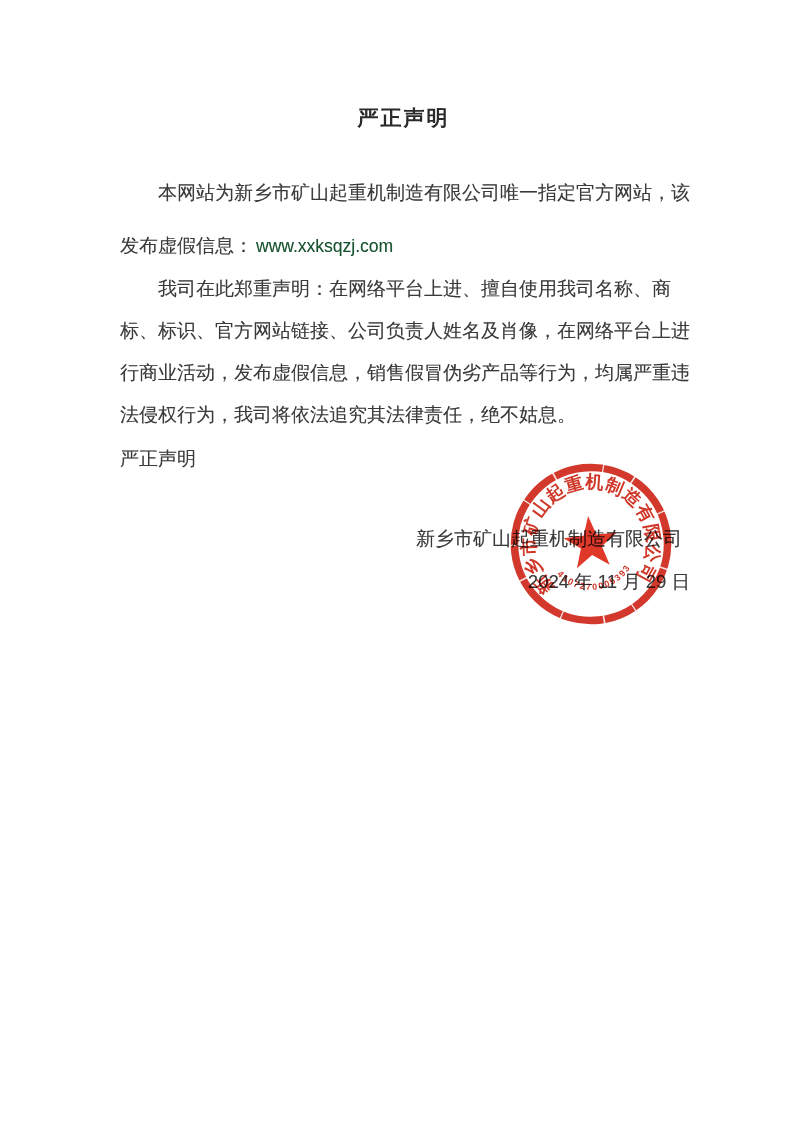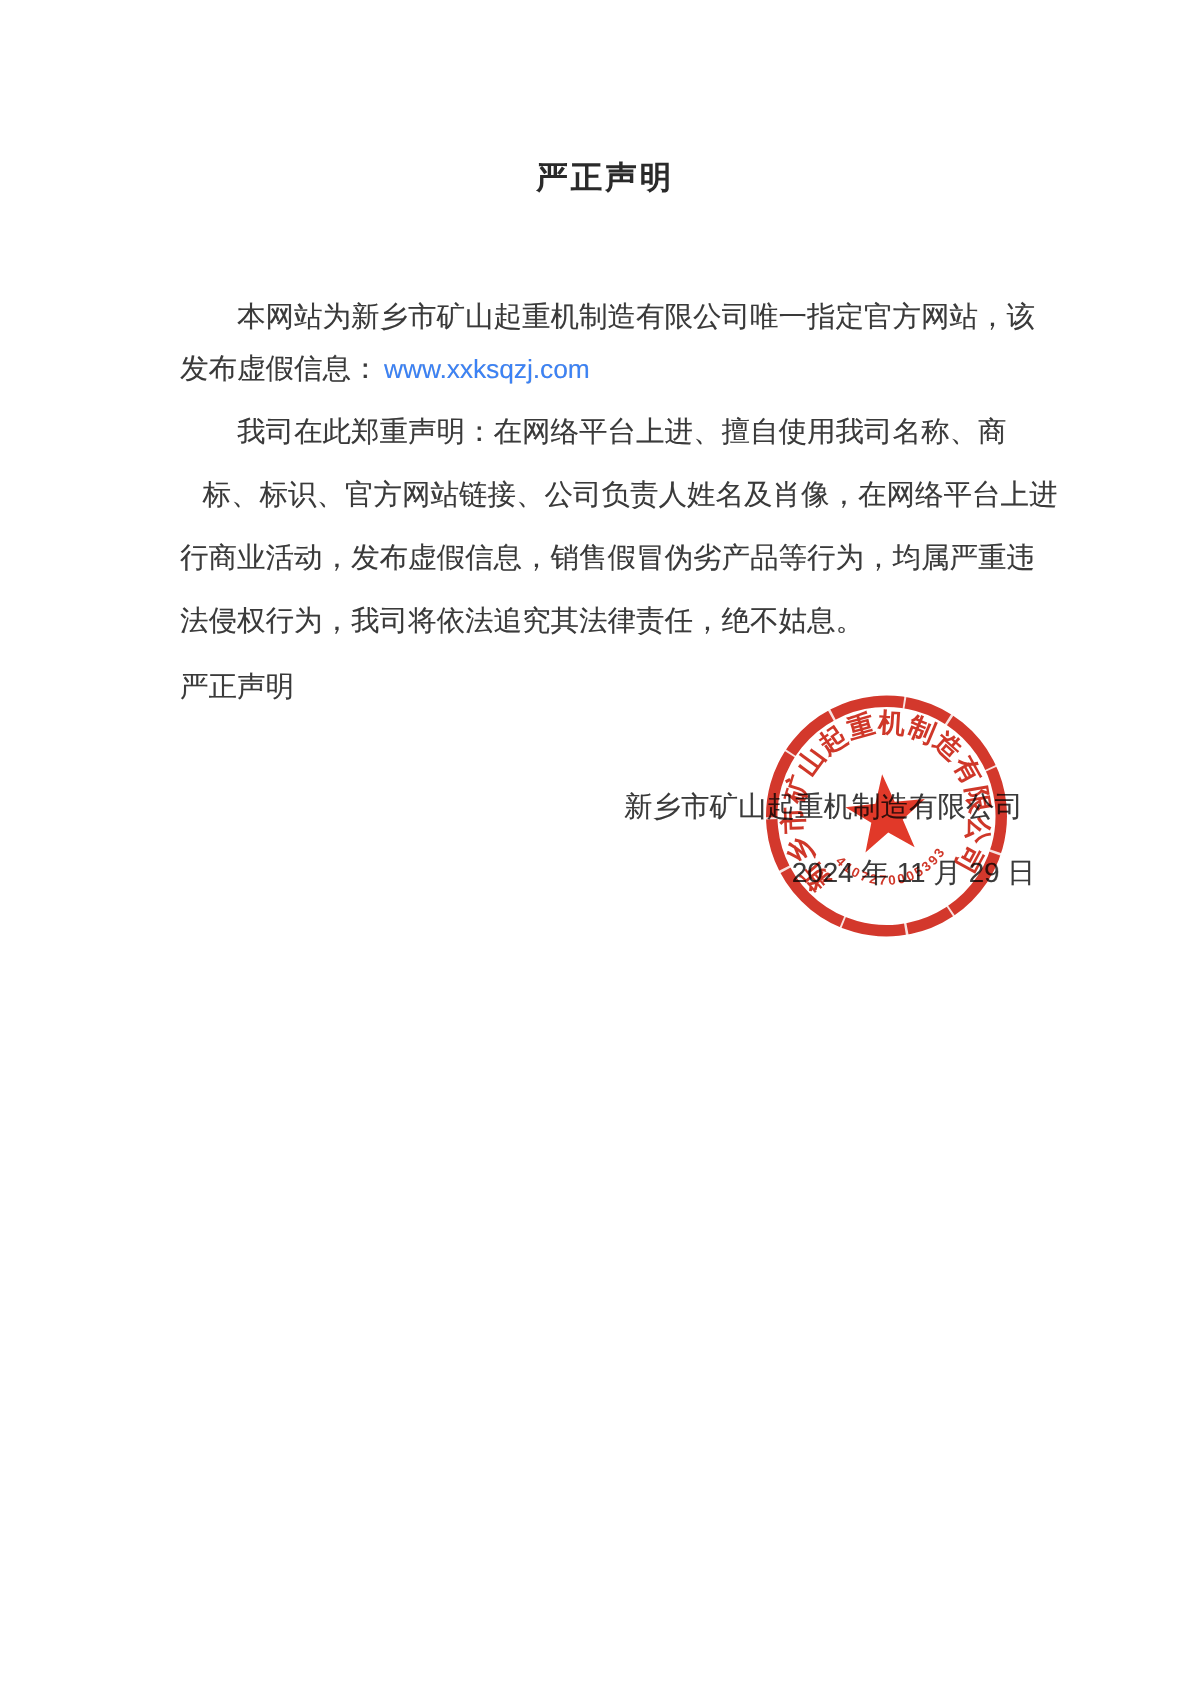--- a/index.html
+++ b/index.html
@@ -31,31 +31,31 @@
     position: absolute;
     left: 120px;
     width: 600px;
     font-size: 19px;
     line-height: 26px;
     white-space: nowrap;
     color: #3a3a3a;
     text-shadow: 0.2px 0.2px 0.4px rgba(70,70,70,0.35);
   }
   .indent { text-indent: 38px; }
-  .t-p1l1 { top: 199px; font-family: Liberation Serif, serif; }
+  .t-p1l1 { top: 180px; font-family: Liberation Serif, serif; }
   .t-p1l2 { top: 233px; }
   .t-p2l1 { top: 276px; }
-  .t-p2l2 { top: 318px; text-align: center; }
+  .t-p2l2 { top: 318px; }
   .t-p2l3 { top: 360px; }
   .t-p2l4 { top: 402px; }
   .t-closing { top: 446px; }
   .domain-text {
     font-family: "Liberation Sans", "DejaVu Sans", sans-serif;
     font-size: 17.5px;
-    color: #3b82f6;
+    color: #14532d;
     margin-left: 3px;
   }
   .sig-line {
     position: absolute;
     font-size: 19px;
     line-height: 26px;
     white-space: nowrap;
     text-align: right;
     color: #3a3a3a;
     text-shadow: 0.2px 0.2px 0.4px rgba(70,70,70,0.35);

